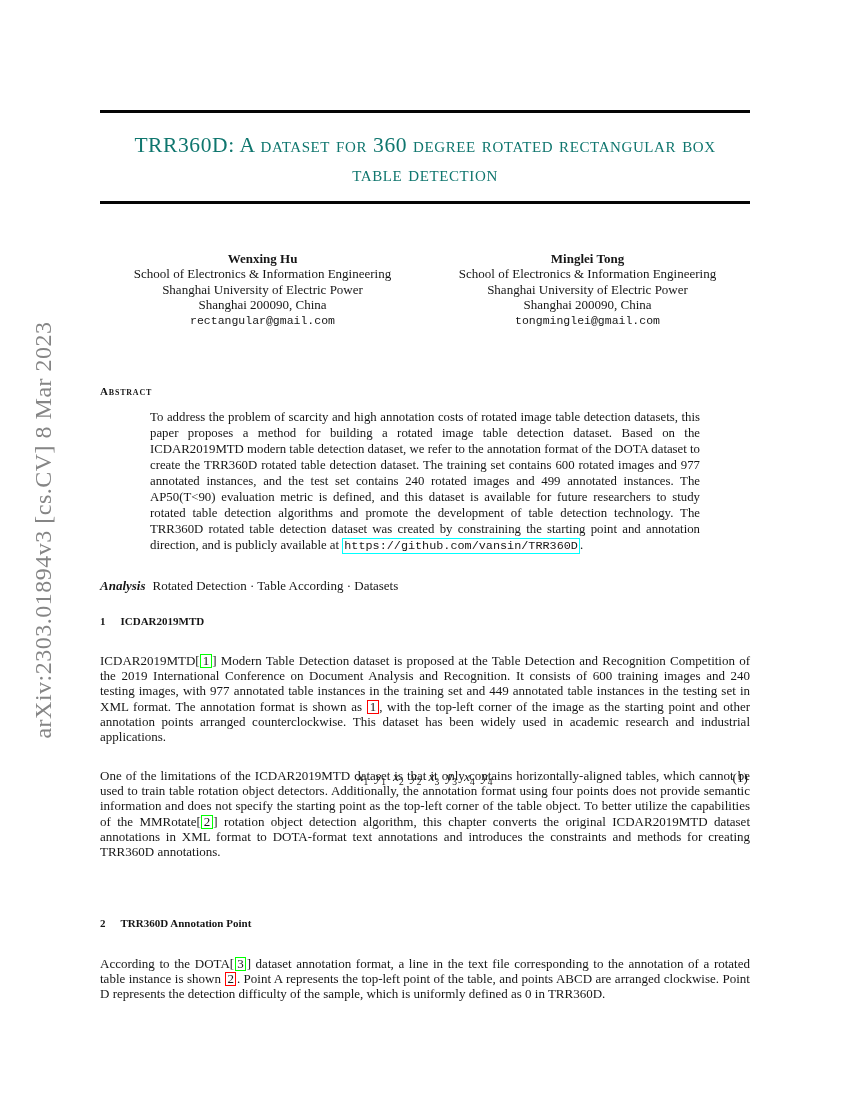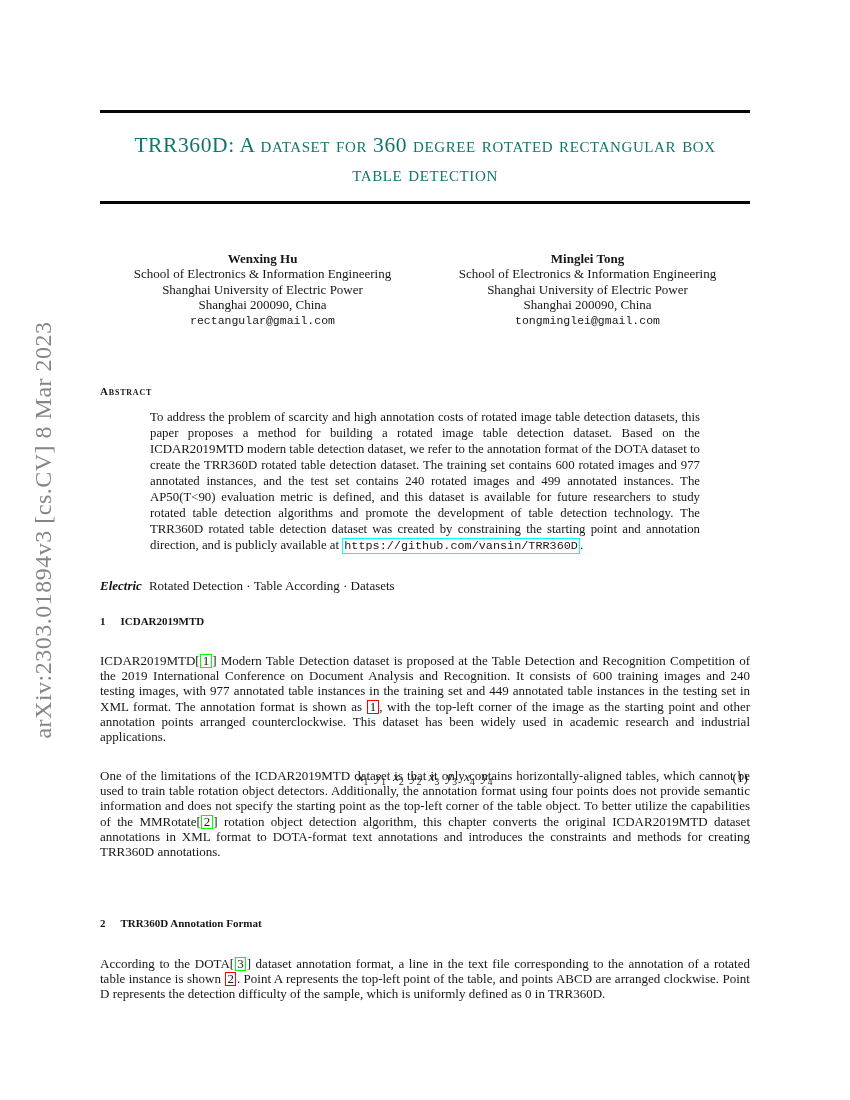--- a/index.html
+++ b/index.html
@@ -100,30 +100,30 @@
       <div>Shanghai University of Electric Power</div>
       <div>Shanghai 200090, China</div>
       <div class="email">tongminglei@gmail.com</div>
     </div>
   </div>
 
   <div class="abstract-heading">Abstract</div>
 
   <div class="abstract-body"><span>To address the problem of scarcity and high annotation costs of rotated image table detection datasets, this paper proposes a method for building a rotated image table detection dataset. Based on the ICDAR2019MTD modern table detection dataset, we refer to the annotation format of the DOTA dataset to create the TRR360D rotated table detection dataset. The training set contains 600 rotated images and 977 annotated instances, and the test set contains 240 rotated images and 499 annotated instances. The AP50(T&lt;90) evaluation metric is defined, and this dataset is available for future researchers to study rotated table detection algorithms and promote the development of table detection technology. The TRR360D rotated table detection dataset was created by constraining the starting point and annotation direction, and is publicly available at </span><span class="link-box" style="border-color: rgb(0, 255, 255);">https://github.com/vansin/TRR360D</span><span>.</span></div>
 
-  <div class="keywords"><span class="kw-label">Electric</span><span>Rotated Detection · Table According · Datasets</span></div>
+  <div class="keywords"><span class="kw-label">Analysis</span><span>Rotated Detection · Table According · Datasets</span></div>
 
   <div class="section-heading sec1-heading"><span class="sec-num">1</span><span>ICDAR2019MTD</span></div>
 
   <div class="body-para sec1-p1"><span>ICDAR2019MTD[</span><span class="cite-box" style="border-color: rgb(0, 255, 0);">1</span><span>] Modern Table Detection dataset is proposed at the Table Detection and Recognition Competition of the 2019 International Conference on Document Analysis and Recognition. It consists of 600 training images and 240 testing images, with 977 annotated table instances in the training set and 449 annotated table instances in the testing set in XML format. The annotation format is shown as </span><span class="ref-box" style="border-color: rgb(255, 0, 0);">1</span><span>, with the top-left corner of the image as the starting point and other annotation points arranged counterclockwise. This dataset has been widely used in academic research and industrial applications.</span></div>
 
   <div class="equation">
     <span><span class="eq-term"><i>x</i><sub>1</sub></span><span class="eq-term"><i>y</i><sub>1</sub></span><span class="eq-term"><i>x</i><sub>2</sub></span><span class="eq-term"><i>y</i><sub>2</sub></span><span class="eq-term"><i>x</i><sub>3</sub></span><span class="eq-term"><i>y</i><sub>3</sub></span><span class="eq-term"><i>x</i><sub>4</sub></span><span class="eq-term"><i>y</i><sub>4</sub></span></span>
     <span class="eq-num">(1)</span>
   </div>
 
   <div class="body-para sec1-p2"><span>One of the limitations of the ICDAR2019MTD dataset is that it only contains horizontally-aligned tables, which cannot be used to train table rotation object detectors. Additionally, the annotation format using four points does not provide semantic information and does not specify the starting point as the top-left corner of the table object. To better utilize the capabilities of the MMRotate[</span><span class="cite-box" style="border-color: rgb(0, 255, 0);">2</span><span>] rotation object detection algorithm, this chapter converts the original ICDAR2019MTD dataset annotations in XML format to DOTA-format text annotations and introduces the constraints and methods for creating TRR360D annotations.</span></div>
 
-  <div class="section-heading sec2-heading"><span class="sec-num">2</span><span>TRR360D Annotation Format</span></div>
+  <div class="section-heading sec2-heading"><span class="sec-num">2</span><span>TRR360D Annotation Point</span></div>
 
   <div class="body-para sec2-p1"><span>According to the DOTA[</span><span class="cite-box" style="border-color: rgb(0, 255, 0);">3</span><span>] dataset annotation format, a line in the text file corresponding to the annotation of a rotated table instance is shown </span><span class="ref-box" style="border-color: rgb(255, 0, 0);">2</span><span>. Point A represents the top-left point of the table, and points ABCD are arranged clockwise. Point D represents the detection difficulty of the sample, which is uniformly defined as 0 in TRR360D.</span></div>
 
 </div>
 
 </body></html>

